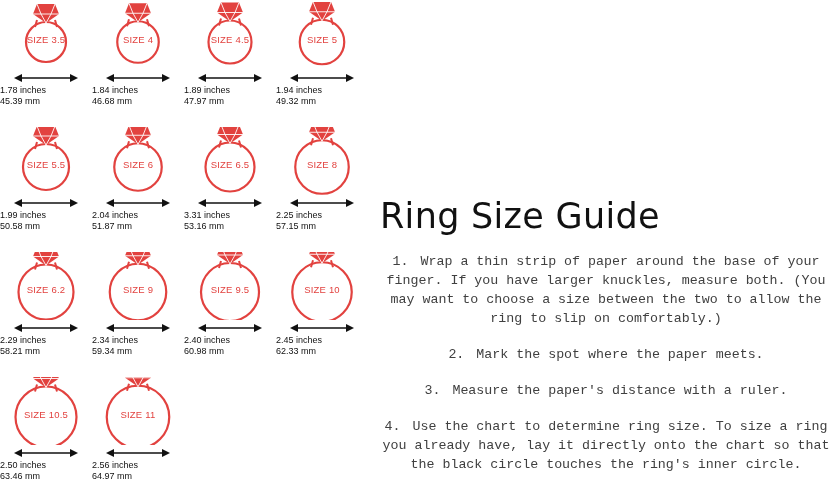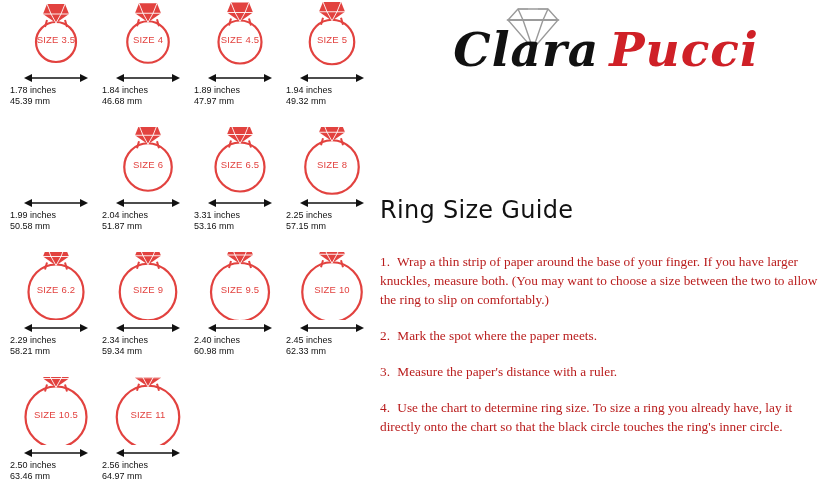--- a/index.html
+++ b/index.html
@@ -23,21 +23,20 @@
   
   .chart {
     position: absolute;
     left: 0;
     top: 0;
     width: 368px;
     height: 501px;
     display: grid;
     grid-template-columns: repeat(4, 92px);
     grid-template-rows: repeat(4, 125px);
-    padding-left: 10px;
   }
   .cell {
     position: relative;
     width: 92px;
     height: 125px;
   }
   .ring-wrap {
     position: relative;
     width: 92px;
     height: 72px;
@@ -111,37 +110,38 @@
     letter-spacing: 1px;
     white-space: nowrap;
   }
   .brand .word1 { color: #111111; }
   .brand .word2 { color: #cf2027; margin-left: 10px; }
 
   .guide-title {
     position: absolute;
     left: 12px;
     top: 196px;
-    font-size: 24px;
+    font-size: 35px;
     color: #111;
     font-family: "DejaVu Sans", sans-serif;
     letter-spacing: .3px;
   }
   .steps {
     position: absolute;
     left: 12px;
     top: 252px;
     width: 452px;
   }
   .step {
     font-size: 13.3px;
     line-height: 19px;
-    color: #b91c1c;
+    color: #404040;
     margin-bottom: 17px;
-    font-family: Liberation Serif, serif;
+    font-family: Liberation Mono, monospace;
+    text-align: center;
   }
   .step .num { margin-right: 4px; }
 </style>
 </head>
 <body>
 
 <div class="page">
 
   <div class="chart" id="chart-grid">
       <div class="cell">
@@ -226,20 +226,31 @@
             <line x1="7" y1="6" x2="59" y2="6" stroke="#111" stroke-width="1.6"></line>
             <path d="M1,6 L9,2 L9,10 Z" fill="#111"></path>
             <path d="M65,6 L57,2 L57,10 Z" fill="#111"></path>
           </svg></div>
         <div class="measure">
           <div>1.94 inches</div>
           <div>49.32 mm</div>
         </div>
       </div>
       <div class="cell">
+        <div class="ring-wrap">
+          <svg class="ring-svg" width="76" height="68" viewBox="0 0 76 68">
+            <circle cx="38" cy="40" r="23" fill="none" stroke="#e2423f" stroke-width="2.2"></circle>
+            <path d="M27,22 L29,15 M49,22 L47,15" stroke="#e2423f" stroke-width="2" fill="none"></path>
+            <g>
+              <path d="M25,9 L29,-1 L47,-1 L51,9 L38,18 Z" fill="#e2423f"></path>
+              <path d="M25,9 L51,9 M29,-1 L33,9 L38,18 M47,-1 L43,9 L38,18" stroke="#ffffff" stroke-width="0.9" fill="none"></path>
+            </g>
+          </svg>
+          <div class="size-label">SIZE 5.5</div>
+        </div>
         <div class="arrow-row"><svg width="66" height="12" viewBox="0 0 66 12">
             <line x1="7" y1="6" x2="59" y2="6" stroke="#111" stroke-width="1.6"></line>
             <path d="M1,6 L9,2 L9,10 Z" fill="#111"></path>
             <path d="M65,6 L57,2 L57,10 Z" fill="#111"></path>
           </svg></div>
         <div class="measure">
           <div>1.99 inches</div>
           <div>50.58 mm</div>
         </div>
       </div>
@@ -438,38 +449,20 @@
           </svg></div>
         <div class="measure">
           <div>2.56 inches</div>
           <div>64.97 mm</div>
         </div>
       </div>
     </div>
 
   <div class="right">
 
-    <div class="logo">
-      <span class="diamond-icon">
-        <svg width="78" height="46" viewBox="0 0 78 46">
-          <g fill="none" stroke="#9a9a9a" stroke-width="1.4">
-            <path d="M14 14 L39 43 L64 14 Z"></path>
-            <path d="M14 14 L24 3 L54 3 L64 14 Z"></path>
-            <path d="M24 3 L29 14 L39 43"></path>
-            <path d="M54 3 L49 14 L39 43"></path>
-            <path d="M29 14 L49 14"></path>
-            <path d="M14 14 L29 14 M64 14 L49 14"></path>
-            <path d="M24 3 L34 3 M44 3 L54 3" stroke-width="1"></path>
-          </g>
-        </svg>
-      </span>
-      <div class="brand">
-        <span class="word1">Clara</span><span class="word2">Pucci</span>
-      </div>
-    </div>
 
     <div class="guide-title">Ring Size Guide</div>
 
     <div class="steps" id="steps">
         <div class="step"><span class="num">1.</span> <span>Wrap a thin strip of paper around the base of your finger. If you have larger knuckles, measure both. (You may want to choose a size between the two to allow the ring to slip on comfortably.)</span></div>
         <div class="step"><span class="num">2.</span> <span>Mark the spot where the paper meets.</span></div>
         <div class="step"><span class="num">3.</span> <span>Measure the paper's distance with a ruler.</span></div>
         <div class="step"><span class="num">4.</span> <span>Use the chart to determine ring size. To size a ring you already have, lay it directly onto the chart so that the black circle touches the ring's inner circle.</span></div>
       </div>
 

